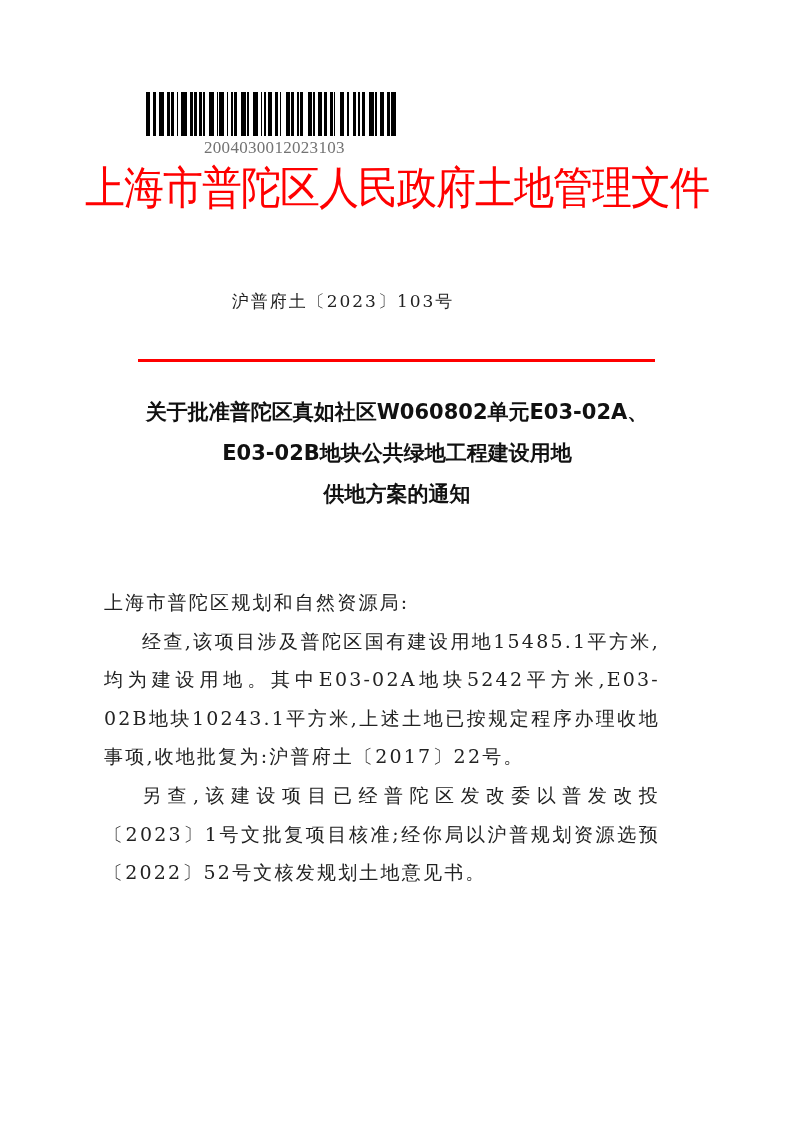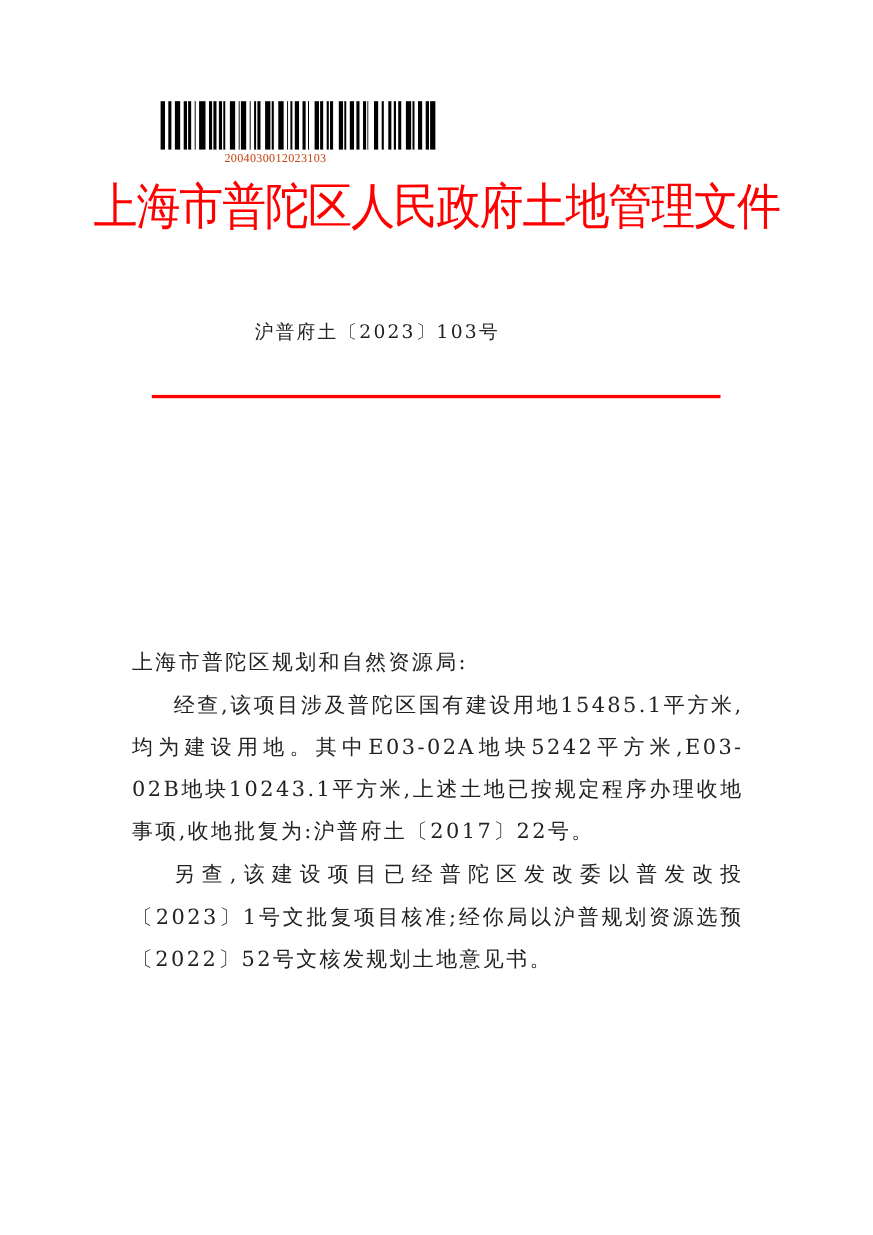--- a/index.html
+++ b/index.html
@@ -2,32 +2,32 @@
 <html><head>
 <meta charset="utf-8">
 <style>
   html, body { margin: 0; padding: 0; background: #ffffff; }
   body { width: 794px; height: 1123px; position: relative; overflow: hidden; font-family: "DejaVu Serif", "Liberation Serif", serif; color: #1a1a1a; }
   .page { position: absolute; left: 0; top: 0; width: 794px; height: 1123px; background: #fff; }
 
   .barcode-wrap { position: absolute; left: 146px; top: 92px; width: 252px; }
   .barcode { display: flex; height: 44px; align-items: stretch; }
   .barcode span { display: block; height: 100%; }
-  .barcode-number { margin-top: 2px; padding-left: 58px; font-family: "Liberation Serif", serif; font-size: 11px; letter-spacing: 0.3px; color: #c2410c; }
+  .barcode-number { margin-top: 2px; padding-left: 58px; font-family: "Liberation Serif", serif; font-size: 17px; letter-spacing: 0.3px; color: #737373; }
 
   .agency-title { position: absolute; left: 0; top: 160px; width: 794px; text-align: center; color: #ff0000; font-family: "Liberation Serif", "DejaVu Serif", serif; font-size: 40px; line-height: 56px; letter-spacing: -1px; transform: scaleY(1.12); }
 
   .doc-number { position: absolute; left: 0; top: 290px; width: 686px; text-align: center; font-size: 17px; letter-spacing: 2px; color: #222; }
 
   .red-rule { position: absolute; left: 138px; top: 359px; width: 517px; height: 3px; background: #ff0000; }
 
   .notice-title { position: absolute; left: 100px; top: 392px; width: 594px; text-align: center; font-family: "DejaVu Sans", "Liberation Sans", sans-serif; font-weight: bold; font-size: 21px; line-height: 41px; color: #111; }
   .notice-title div { white-space: nowrap; }
 
-  .body { position: absolute; left: 120px; top: 583px; width: 556px; font-size: 19px; line-height: 38.6px; letter-spacing: 2.2px; color: #222; }
+  .body { position: absolute; left: 104px; top: 583px; width: 556px; font-size: 19px; line-height: 38.6px; letter-spacing: 2.2px; color: #222; }
   .body p { margin: 0; text-align: justify; }
   .body .addressee { text-indent: 0; }
   .body .para { text-indent: 2em; }
 </style>
 </head>
 <body>
 
 <div class="page">
 
   <div class="barcode-wrap">
@@ -125,20 +125,25 @@
       </div>
     <div class="barcode-number">2004030012023103</div>
   </div>
 
   <div class="agency-title">上海市普陀区人民政府土地管理文件</div>
 
   <div class="doc-number">沪普府土〔2023〕103号</div>
 
   <div class="red-rule"></div>
 
+  <div class="notice-title">
+    <div>关于批准普陀区真如社区W060802单元E03-02A、</div>
+    <div>E03-02B地块公共绿地工程建设用地</div>
+    <div>供地方案的通知</div>
+  </div>
 
   <div class="body">
     <p class="addressee">上海市普陀区规划和自然资源局:</p>
     <p class="para">经查,该项目涉及普陀区国有建设用地15485.1平方米,均为建设用地。其中E03-02A地块5242平方米,E03-02B地块10243.1平方米,上述土地已按规定程序办理收地事项,收地批复为:沪普府土〔2017〕22号。</p>
     <p class="para">另查,该建设项目已经普陀区发改委以普发改投〔2023〕1号文批复项目核准;经你局以沪普规划资源选预〔2022〕52号文核发规划土地意见书。</p>
   </div>
 
 </div>
 
 </body></html>

